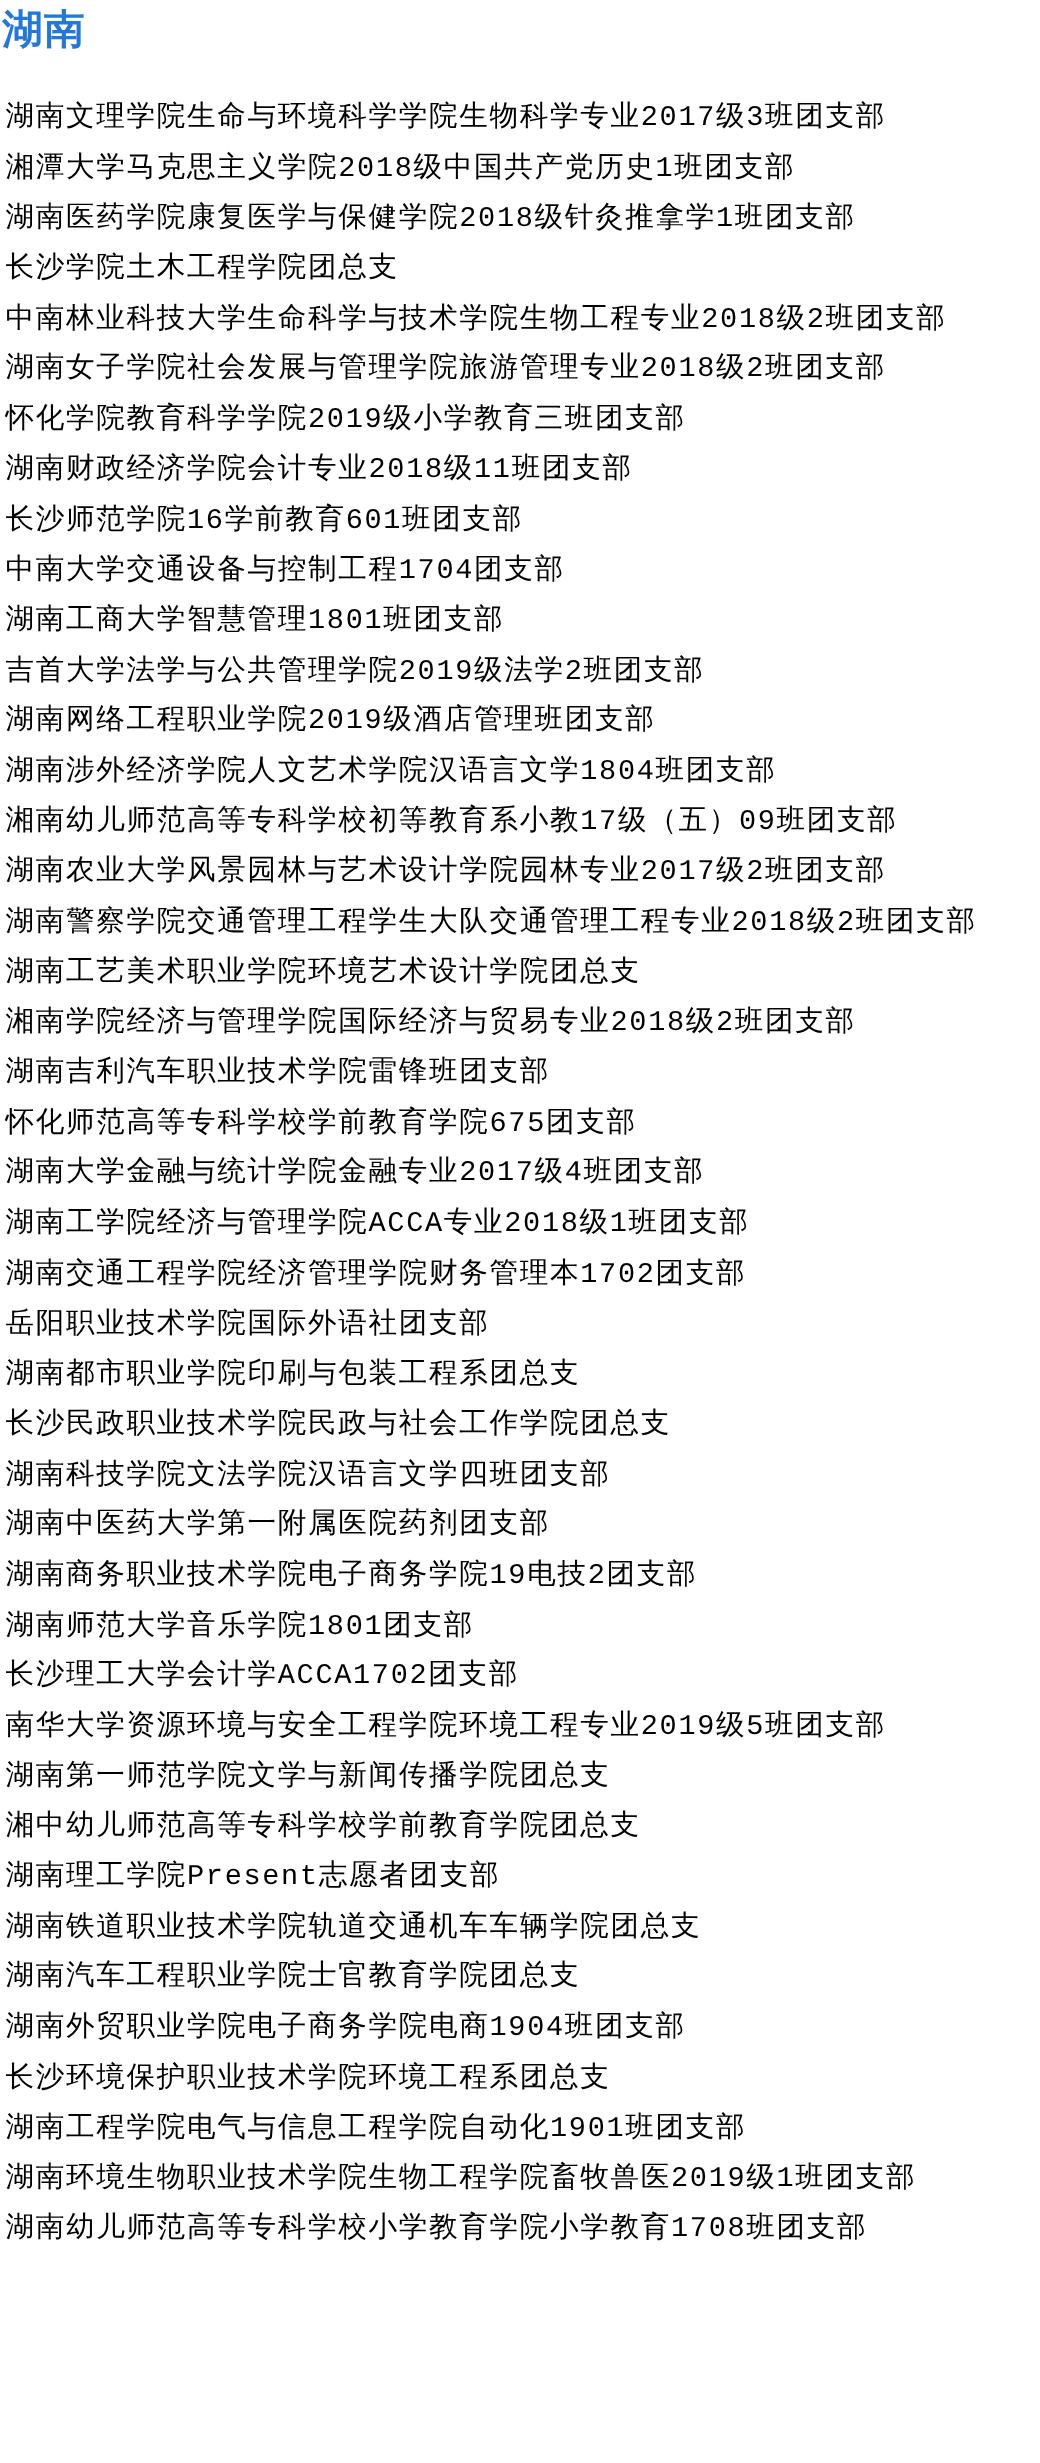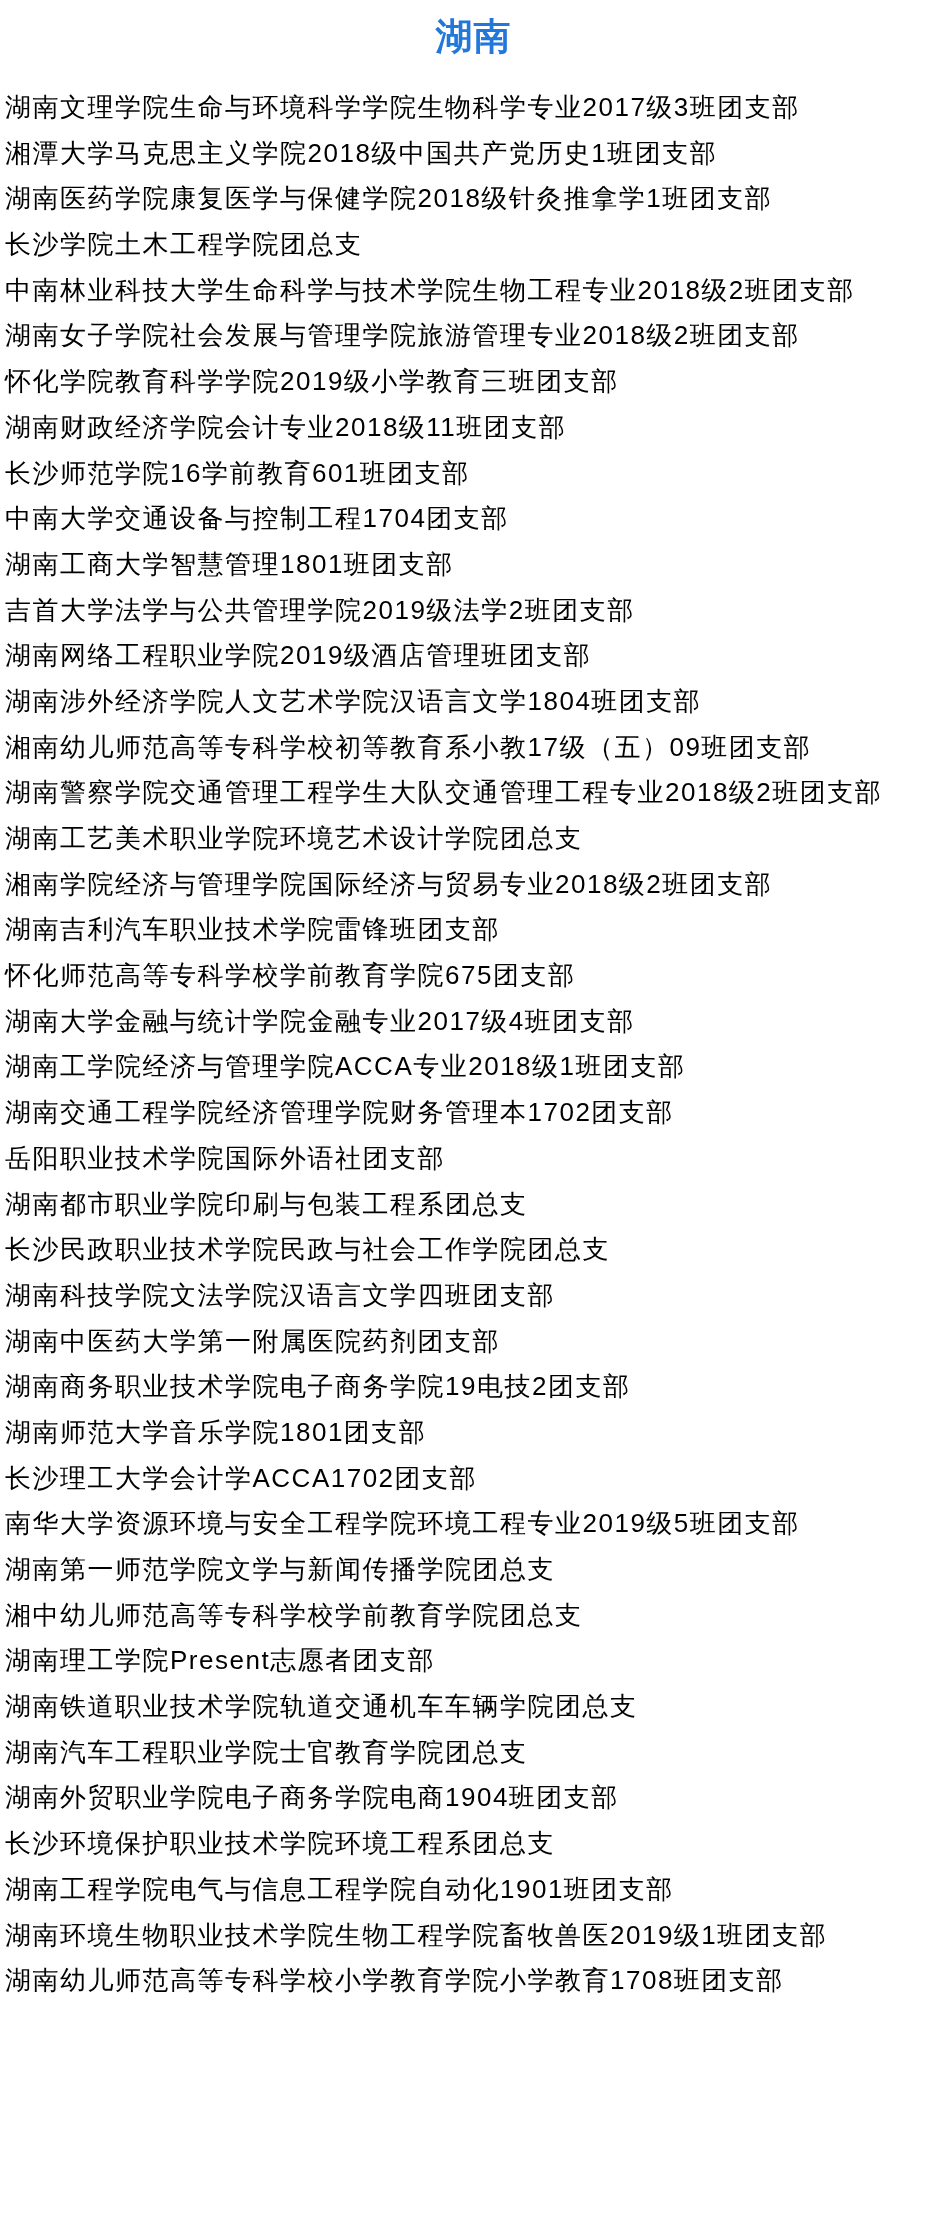--- a/index.html
+++ b/index.html
@@ -11,37 +11,36 @@
     overflow: hidden;
   }
   .page {
     position: relative;
     width: 945px;
     height: 2239px;
     background: #ffffff;
   }
   .page-title {
     margin: 0;
-    padding: 16px 0 0 2px;
+    padding: 6px 0 0 2px;
     font-family: "Liberation Sans", "DejaVu Sans", sans-serif;
     font-weight: bold;
     font-size: 37px;
     line-height: 42px;
     color: #2277db;
     letter-spacing: 1px;
-    text-align: center;
   }
   .branch-list {
     position: absolute;
     top: 85px;
     left: 5px;
     right: 0;
   }
   .row {
-    font-family: Liberation Sans, sans-serif;
+    font-family: Liberation Mono, monospace;
     font-size: 26px;
     line-height: 45.7px;
     height: 45.7px;
     color: #000000;
     letter-spacing: 1.5px;
     white-space: nowrap;
   }
 </style>
 </head>
 <body>
@@ -57,20 +56,21 @@
       <div class="row">湖南女子学院社会发展与管理学院旅游管理专业2018级2班团支部</div>
       <div class="row">怀化学院教育科学学院2019级小学教育三班团支部</div>
       <div class="row">湖南财政经济学院会计专业2018级11班团支部</div>
       <div class="row">长沙师范学院16学前教育601班团支部</div>
       <div class="row">中南大学交通设备与控制工程1704团支部</div>
       <div class="row">湖南工商大学智慧管理1801班团支部</div>
       <div class="row">吉首大学法学与公共管理学院2019级法学2班团支部</div>
       <div class="row">湖南网络工程职业学院2019级酒店管理班团支部</div>
       <div class="row">湖南涉外经济学院人文艺术学院汉语言文学1804班团支部</div>
       <div class="row">湘南幼儿师范高等专科学校初等教育系小教17级（五）09班团支部</div>
+      <div class="row">湖南农业大学风景园林与艺术设计学院园林专业2017级2班团支部</div>
       <div class="row">湖南警察学院交通管理工程学生大队交通管理工程专业2018级2班团支部</div>
       <div class="row">湖南工艺美术职业学院环境艺术设计学院团总支</div>
       <div class="row">湘南学院经济与管理学院国际经济与贸易专业2018级2班团支部</div>
       <div class="row">湖南吉利汽车职业技术学院雷锋班团支部</div>
       <div class="row">怀化师范高等专科学校学前教育学院675团支部</div>
       <div class="row">湖南大学金融与统计学院金融专业2017级4班团支部</div>
       <div class="row">湖南工学院经济与管理学院ACCA专业2018级1班团支部</div>
       <div class="row">湖南交通工程学院经济管理学院财务管理本1702团支部</div>
       <div class="row">岳阳职业技术学院国际外语社团支部</div>
       <div class="row">湖南都市职业学院印刷与包装工程系团总支</div>

